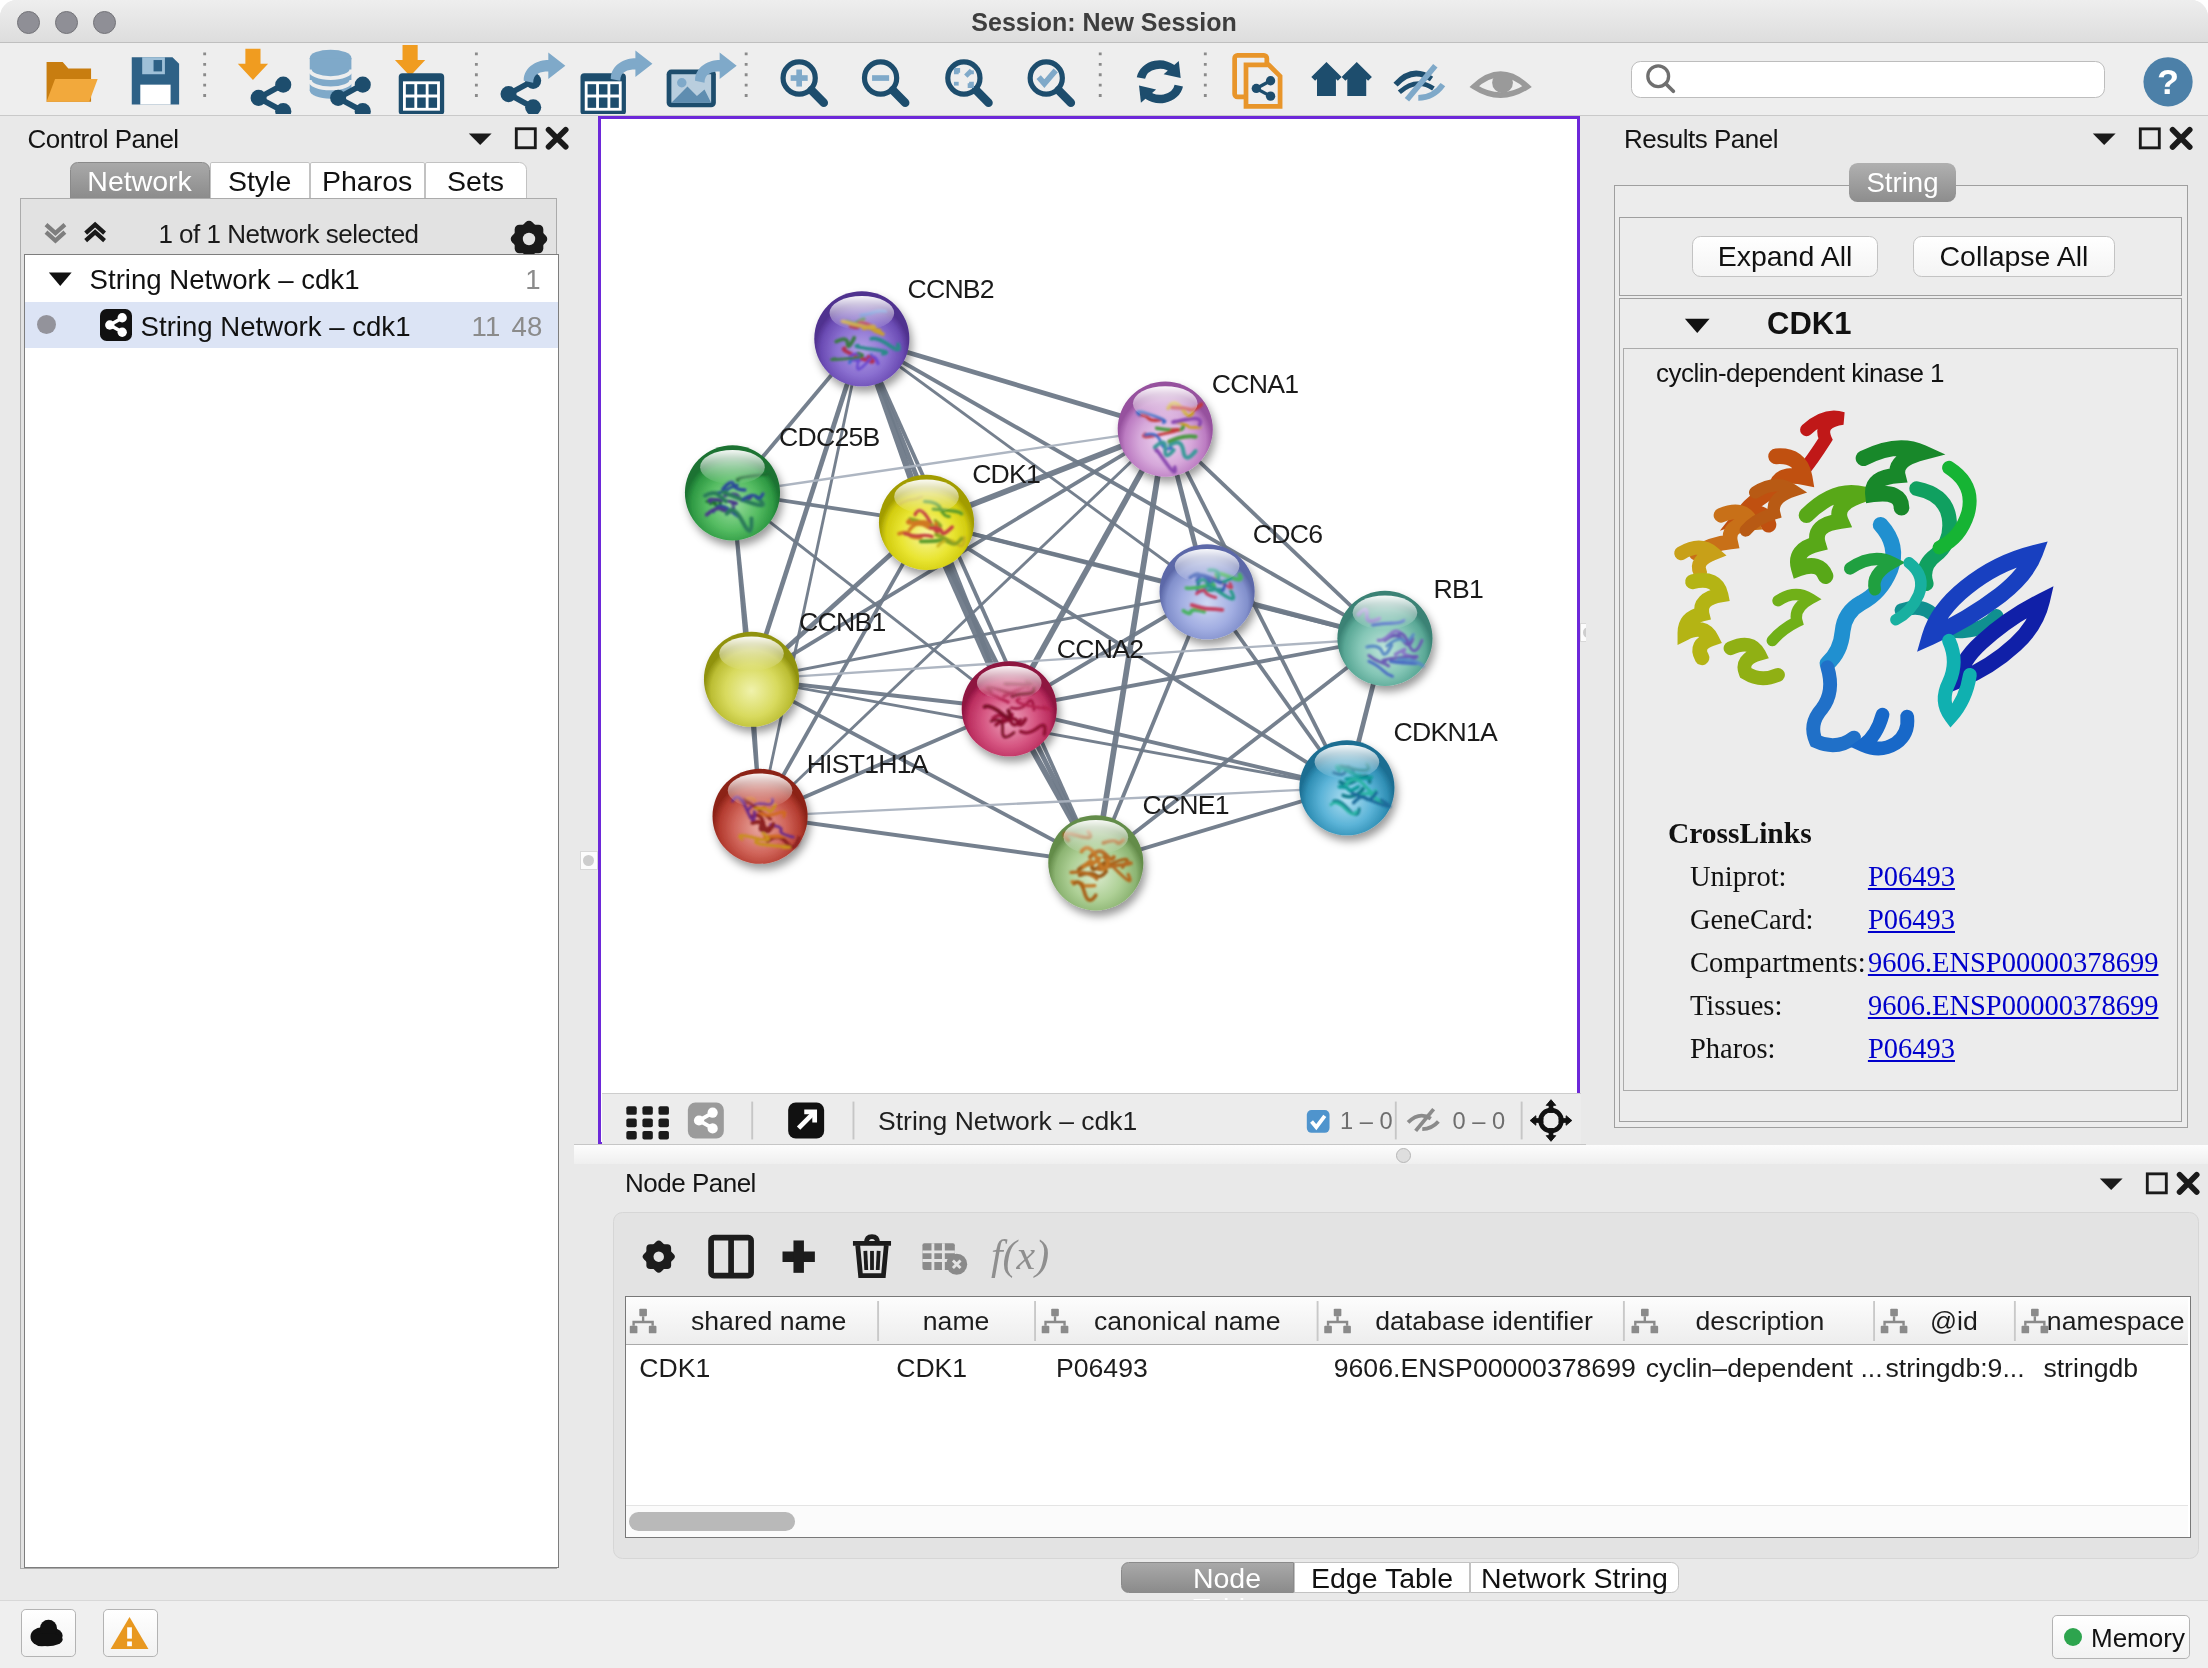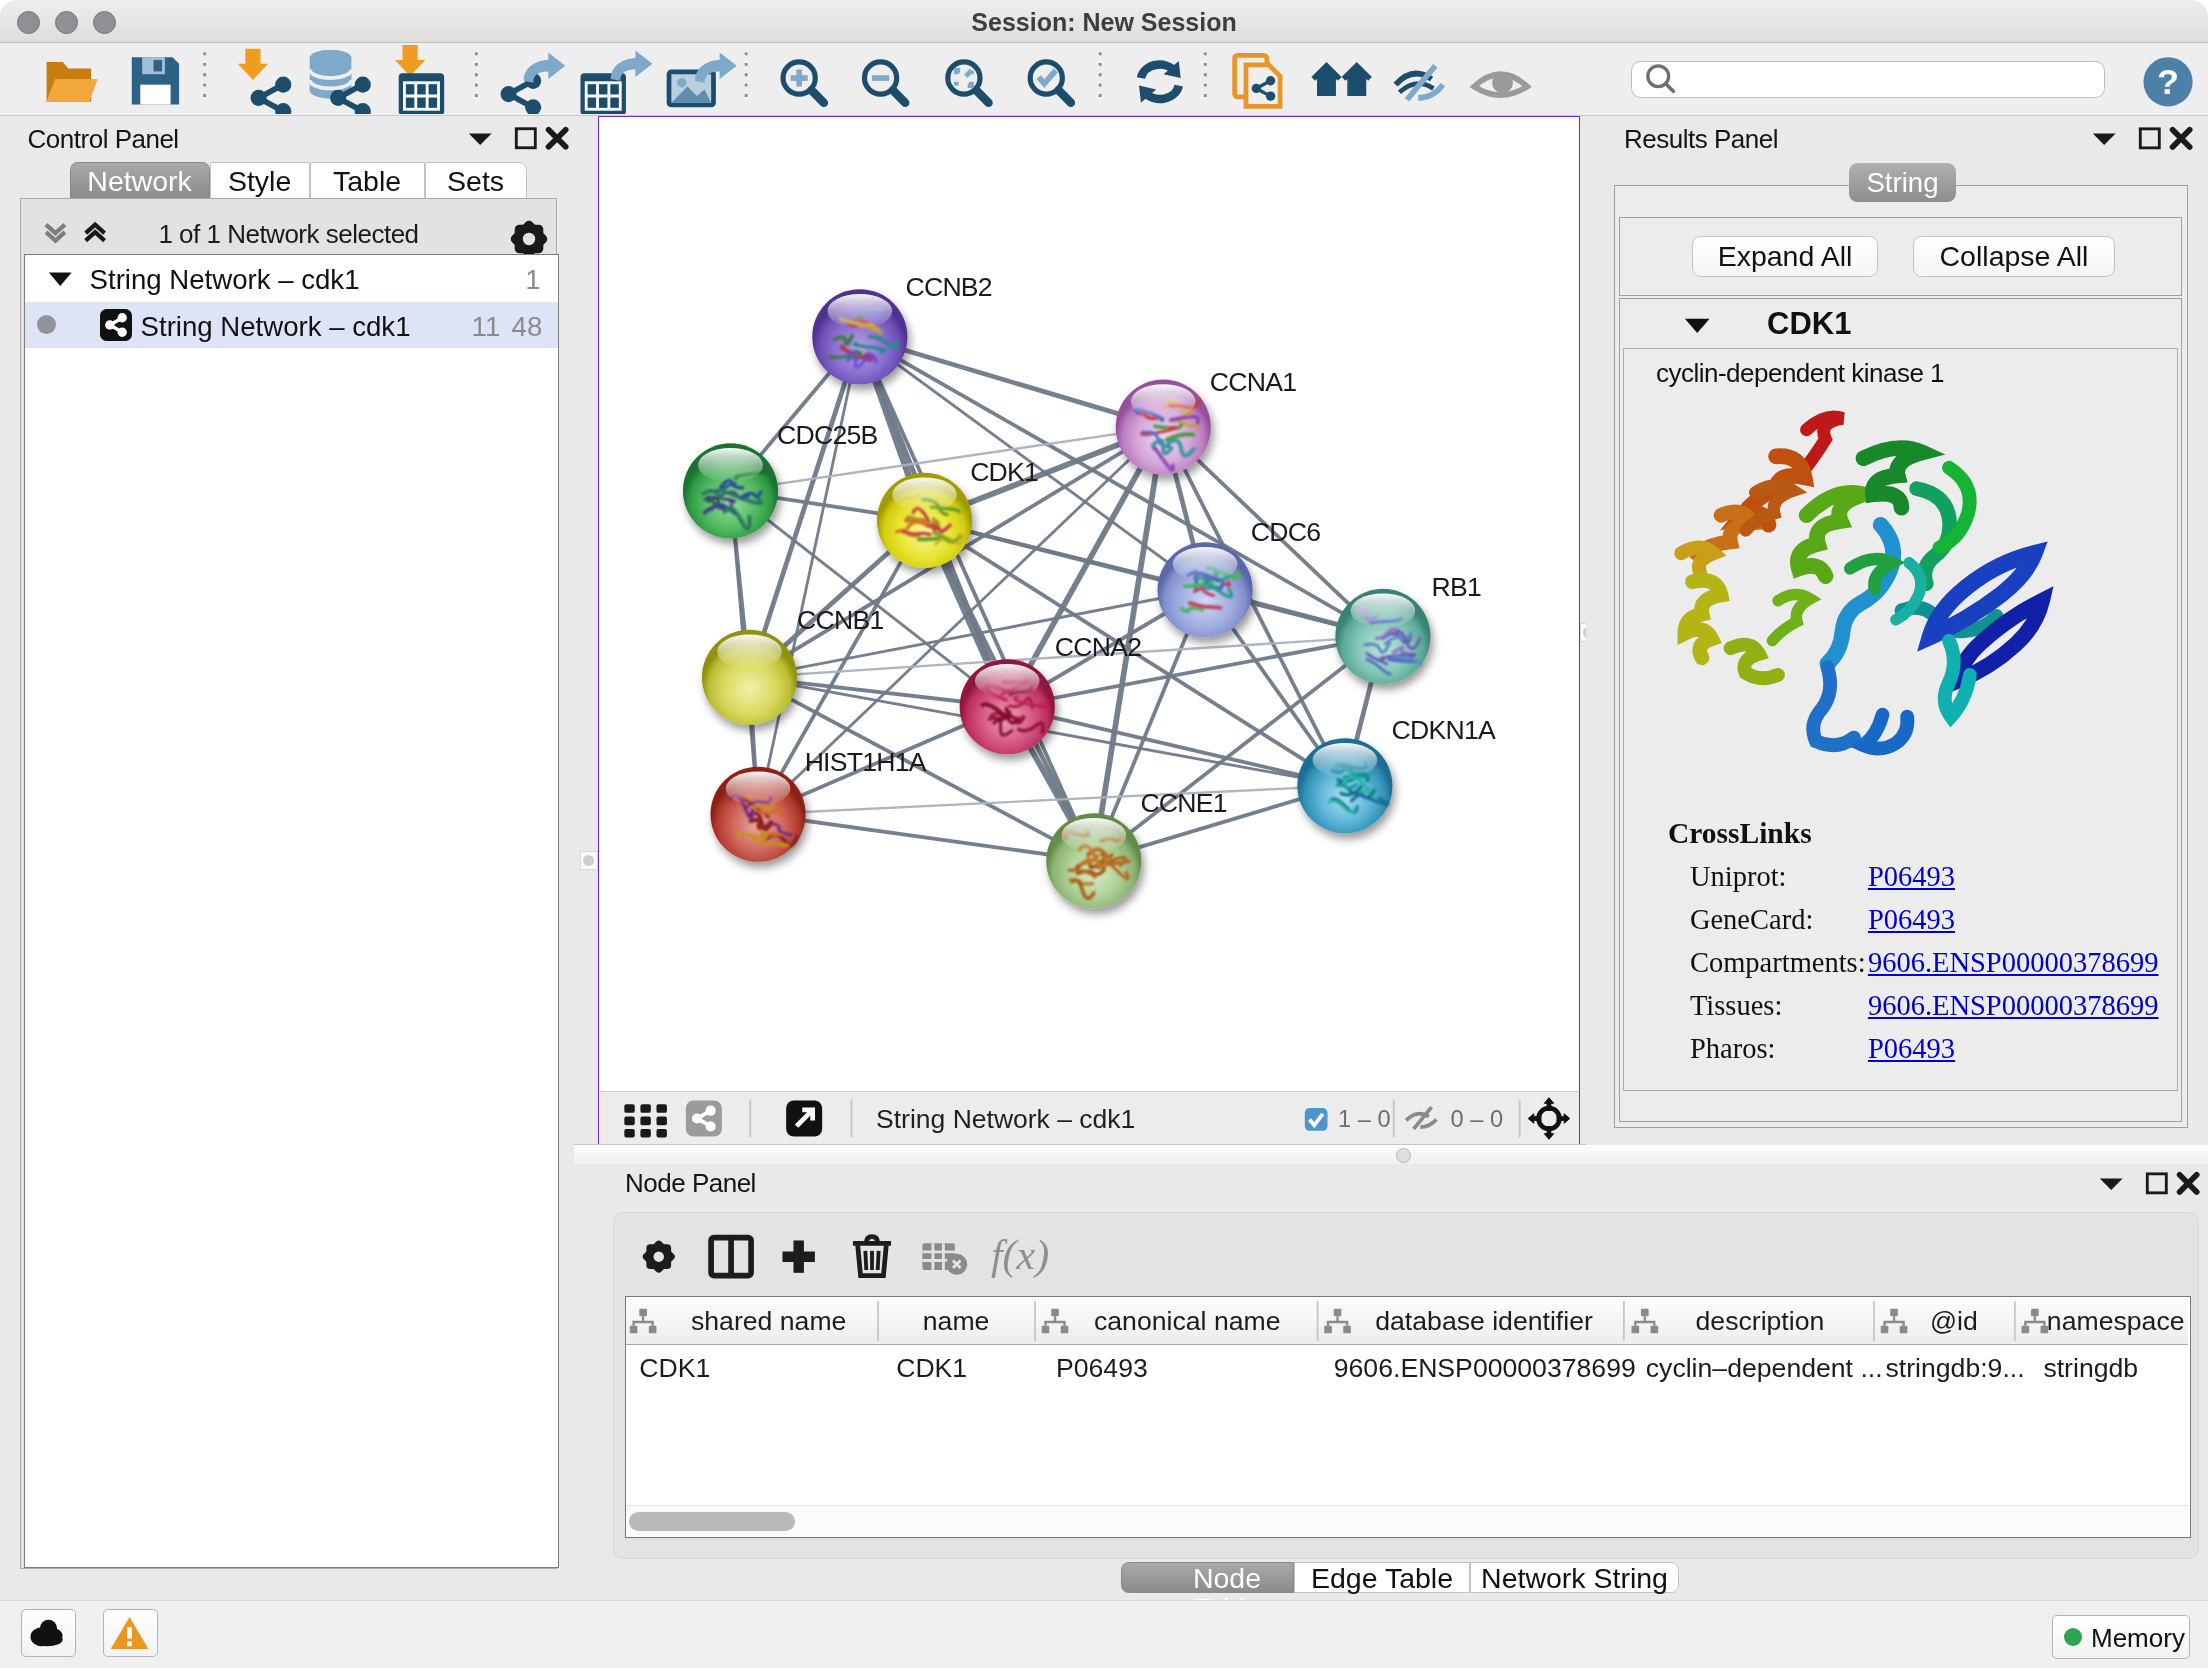--- a/index.html
+++ b/index.html
@@ -12,21 +12,21 @@
 .toolbar{position:absolute;left:0;top:43px;width:2208px;height:72px;background:#eeeeee;border-bottom:1px solid #c9c9c9;}
 .searchbox{position:absolute;left:1631px;top:61px;width:474px;height:37px;background:#ffffff;border:1.9px solid #bdbdbd;border-radius:9.5px;box-sizing:border-box;}
 .panelhdr{font-size:26px;color:#141414;letter-spacing:-0.5px;}
 
 .cpanel{position:absolute;left:7.6px;top:116px;width:559px;height:1458px;background:#e9e9e9;}
 .tab{position:absolute;top:0;height:38px;box-sizing:border-box;border:1px solid #c2c2c2;background:#ffffff;color:#111;font-size:28.5px;text-align:center;line-height:36px;}
 .tabsel{background:linear-gradient(#a9a9a9,#8b8b8b);color:#ffffff;border:1px solid #8a8a8a;}
 .cbox{position:absolute;left:12.4px;top:82px;width:537px;height:1371px;background:#e2e2e2;border:1px solid #ababab;box-sizing:border-box;}
 .whitetree{position:absolute;left:16px;top:138px;width:535px;height:1314px;background:#ffffff;border:1px solid #7d7d7d;box-sizing:border-box;}
 
-.netpanel{position:absolute;left:598px;top:116px;width:982px;height:1029px;background:#ffffff;border:1px solid #6d28d9;box-sizing:border-box;}
+.netpanel{position:absolute;left:598px;top:116px;width:982px;height:1029px;background:#ffffff;border:3px solid #6d28d9;box-sizing:border-box;}
 .netstatus{position:absolute;left:1px;top:974px;width:979px;height:53px;background:#ececec;border-top:1px solid #cdcdcd;}
 
 .rpanel{position:absolute;left:1586px;top:116px;width:622px;height:1029px;background:#e9e9e9;}
 
 .tpanel{position:absolute;left:574px;top:1164px;width:1634px;height:436px;background:#e9e9e9;}
 .graybox{position:absolute;left:39px;top:48px;width:1586px;height:347px;background:#e3e3e3;border-radius:9.5px;border:1px solid #d6d6d6;box-sizing:border-box;}
 .statusbar{position:absolute;left:0;top:1600px;width:2208px;height:68px;background:#efefef;border-top:1px solid #d8d8d8;}
 .sbtn{position:absolute;top:7.6px;width:55px;height:48px;background:linear-gradient(#ffffff,#f2f2f2);border:1.4px solid #b3b3b3;border-radius:4.8px;box-sizing:border-box;}
 .serif{font-family:"Liberation Serif",serif;}
 a.link{color:#0000cc;text-decoration:underline;}
@@ -201,21 +201,21 @@
 
 <div class="cpanel" id="cpanel">
   <div class="panelhdr" style="position:absolute;left:20px;top:7.6px;">Control Panel</div>
   <svg width="114" height="28.5" viewBox="0 0 120 30" style="position:absolute;left:457px;top:7.6px;">
     <polygon points="4,10 28,10 16,22" fill="#1a1a1a"></polygon>
     <rect x="54" y="5" width="20" height="20" fill="none" stroke="#1a1a1a" stroke-width="3"></rect>
     <path d="M 88 6 L 106 24 M 106 6 L 88 24" stroke="#1a1a1a" stroke-width="6" stroke-linecap="round"></path>
   </svg>
   <div class="tab tabsel" style="left:62px;width:140px;top:46px;border-radius:7.6px 7.6px 0 0;">Network</div>
   <div class="tab" style="left:202px;width:100px;top:46px;border-radius:1.9px 1.9px 0 0;">Style</div>
-  <div class="tab" style="left:302px;width:115px;top:46px;border-radius:1.9px 1.9px 0 0;">Table</div>
+  <div class="tab" style="left:302px;width:115px;top:46px;border-radius:1.9px 1.9px 0 0;">Pharos</div>
   <div class="tab" style="left:417px;width:102px;top:46px;border-radius:1.9px 7.6px 0 0;">Sets</div>
   <div class="cbox">
     <svg width="76" height="34" viewBox="0 0 80 36" style="position:absolute;left:21px;top:18px;">
       <g fill="none" stroke="#7e7e7e" stroke-width="4.5">
         <path d="M 4 8 L 14 17 L 24 8"></path>
           <path d="M 4 16 L 14 25 L 24 16"></path>
       </g>
       <g fill="none" stroke="#1a1a1a" stroke-width="4.5">
         <path d="M 46 25 L 56 16 L 66 25"></path>
           <path d="M 46 17 L 56 8 L 66 17"></path>

